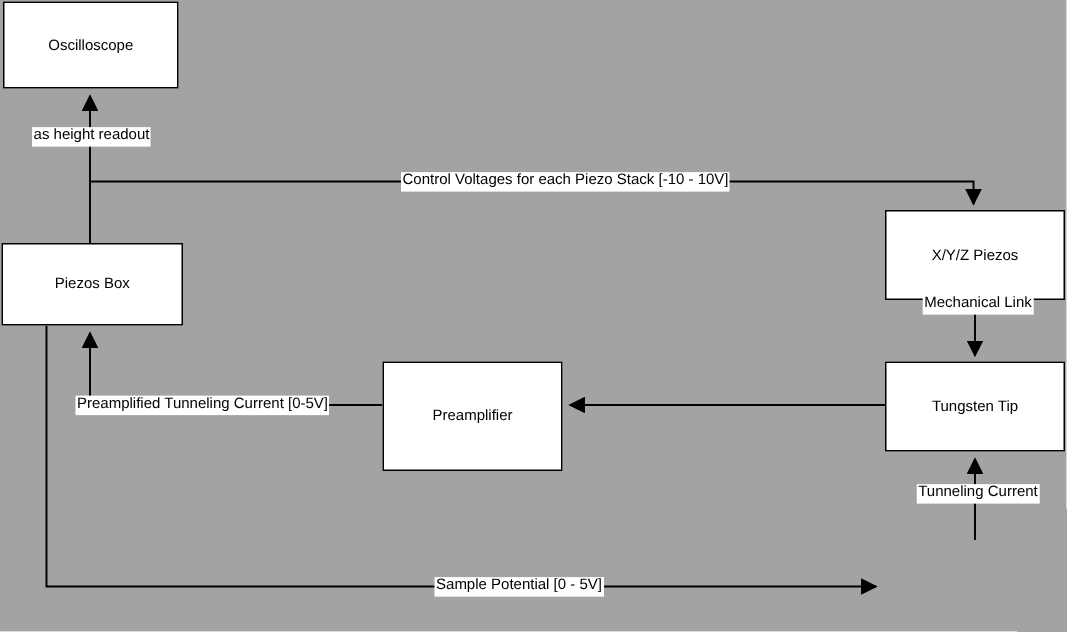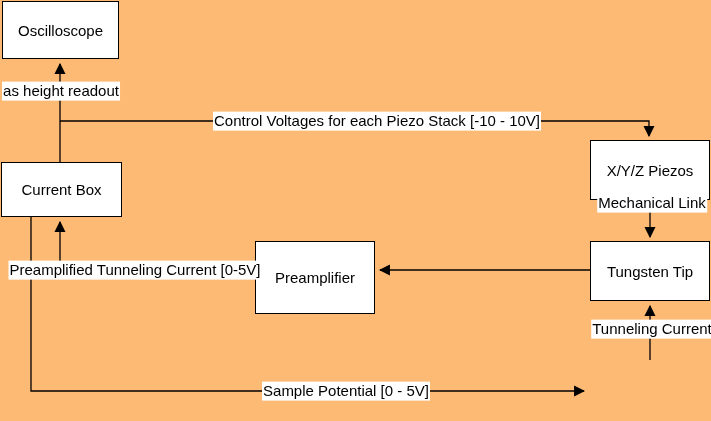--- a/index.html
+++ b/index.html
@@ -4,23 +4,23 @@
 <style>
   html, body {
     margin: 0;
     padding: 0;
     background: #ffffff;
   }
   #canvas {
     position: relative;
     width: 711px;
     height: 421px;
-    background: #fdba74;
+    background: #a3a3a3;
     font-family: "Liberation Sans", sans-serif;
-    font-size: 15px;
+    font-size: 10px;
     color: #000000;
     overflow: hidden;
   }
   #edges {
     position: absolute;
     left: 0;
     top: 0;
     width: 711px;
     height: 421px;
   }
@@ -80,21 +80,21 @@
       <path d="M 650 360 L 650 306" marker-end="url(#arr)"></path>
       <path d="M 31 217 L 31 391 L 584 391" marker-end="url(#arr)"></path>
     </g>
   </svg>
 
   <div class="node" id="node-oscilloscope">
     <span>Oscilloscope</span>
   </div>
 
   <div class="node" id="node-control-box">
-    <span>Current Box</span>
+    <span>Piezos Box</span>
   </div>
 
   <div class="node" id="node-preamplifier">
     <span>Preamplifier</span>
   </div>
 
   <div class="node" id="node-xyz-piezos">
     <span>X/Y/Z Piezos</span>
   </div>
 

